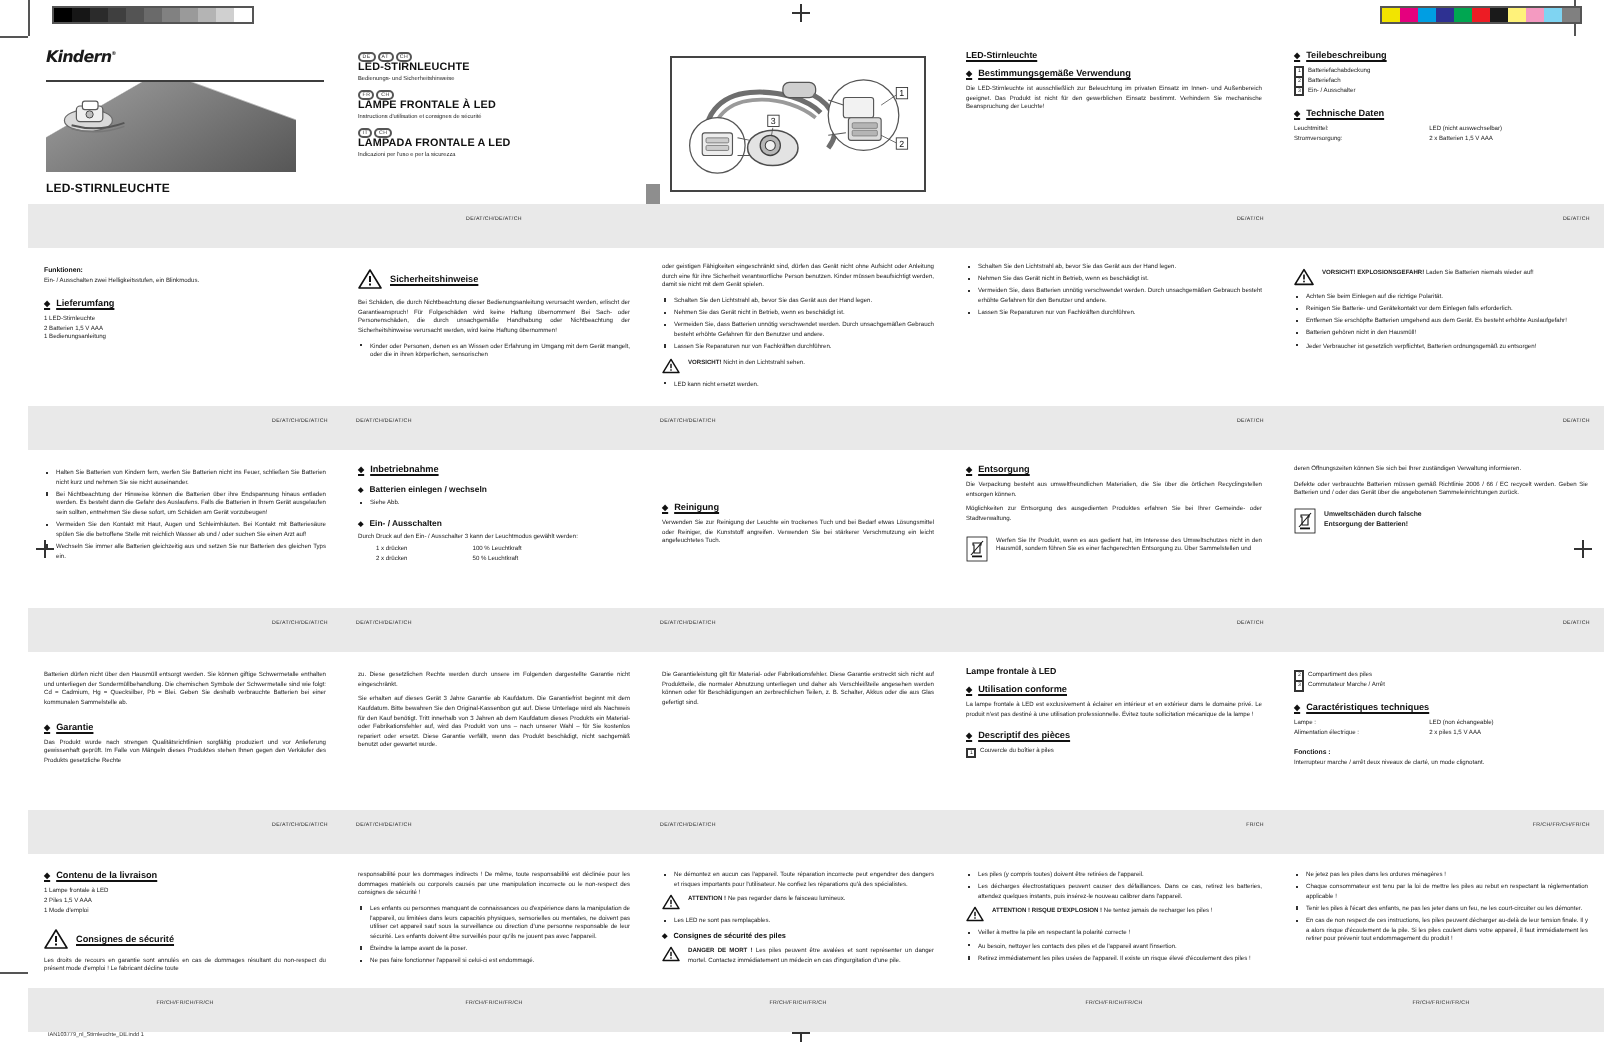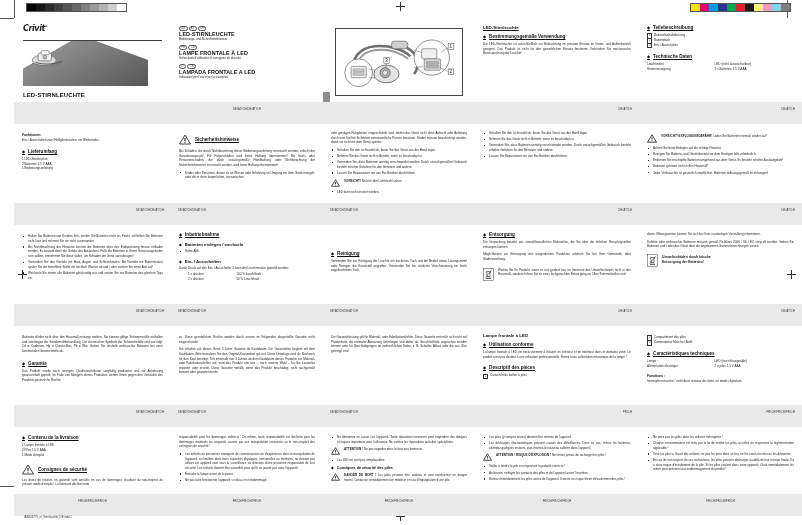--- a/index.html
+++ b/index.html
@@ -198,21 +198,21 @@
       <i style="background: rgb(26, 26, 26);"></i>
       <i style="background: rgb(255, 242, 122);"></i>
       <i style="background: rgb(244, 154, 193);"></i>
       <i style="background: rgb(127, 212, 242);"></i>
       <i style="background: rgb(128, 128, 128);"></i>
     </div>
 
   <div class="panel" style="left:14px;top:18px;width:157px;height:106px;">
     <div class="panel-inner" style="padding:6px 9px 0 9px;">
       <div class="logo-wrap">
-        <div class="logo"><span>Crivit</span><sup>®</sup></div>
+        <div class="logo"><span>Kindern</span><sup>®</sup></div>
       </div>
       <div class="hero">
         <div class="diag"></div>
         <div class="shine"></div>
         <svg class="lampimg" viewBox="0 0 60 36">
           <ellipse cx="22" cy="20" rx="20" ry="9" fill="#d9d9d9" stroke="#6a6a6a" stroke-width="1"></ellipse>
           <rect x="12" y="8" width="22" height="13" rx="3" fill="#efefef" stroke="#5a5a5a" stroke-width="1"></rect>
           <rect x="17" y="4" width="13" height="7" rx="2" fill="#ffffff" stroke="#5a5a5a" stroke-width="1"></rect>
           <path d="M8 24 Q30 30 52 22" stroke="#555" stroke-width="1.6" fill="none"></path>
           <path d="M8 27 Q30 33 52 25" stroke="#777" stroke-width="1.2" fill="none"></path>

